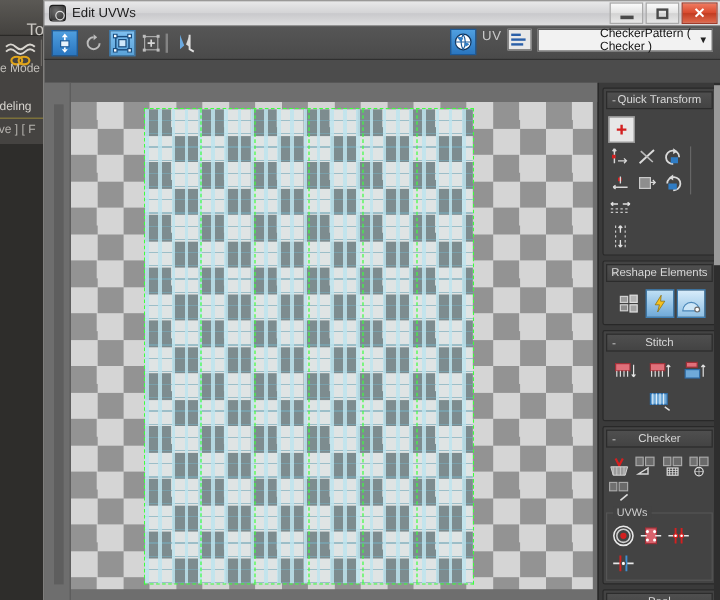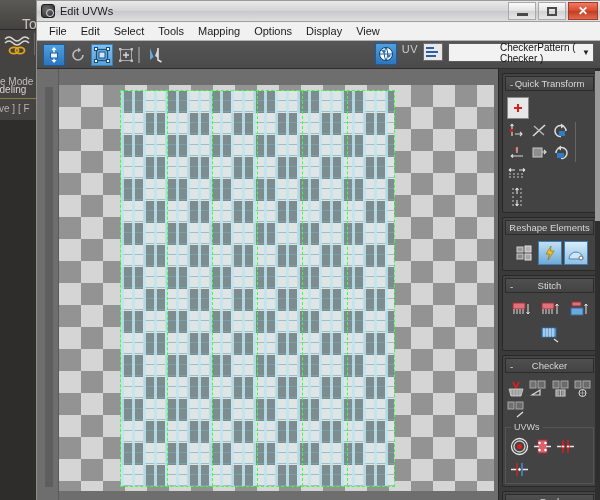--- a/index.html
+++ b/index.html
@@ -32,21 +32,21 @@
     position: absolute; left: 8px; top: 46px; width: 18px; height: 9px;
   }
   #bg-divider {
     position: absolute; left: 34px; top: 33px; width: 1px; height: 22px;
     background: #6d6a66;
   }
   .bg-text {
     position: absolute; font-size: 10px; color: #c2bfba;
     white-space: nowrap;
   }
-  #bg-text-1 { left: 0px; top: 76px; }
+  #bg-text-1 { left: 0px; top: 52px; }
   #bg-text-2 { left: -6px; top: 84px; color: #d8d5cf; }
   #bg-underline {
     position: absolute; left: 0; top: 98px; width: 38px; height: 1px;
     background: #8b7d3a;
   }
   #bg-text-3 { left: -1px; top: 103px; color: #b5b2ae; }
   #bg-lower {
     position: absolute; left: 0; top: 120px; width: 46px; height: 380px;
     background: #2e2d2b;
   }
@@ -293,30 +293,20 @@
       <div class="min-glyph"></div>
     </div>
     <div class="win-btn" id="btn-max">
       <div class="max-glyph"></div>
     </div>
     <div class="win-btn" id="btn-close">
       <div class="close-glyph">✕</div>
     </div>
   </div>
 
-  <div id="menubar">
-    <div class="menu-item">File</div>
-    <div class="menu-item">Edit</div>
-    <div class="menu-item">Select</div>
-    <div class="menu-item">Tools</div>
-    <div class="menu-item">Mapping</div>
-    <div class="menu-item">Options</div>
-    <div class="menu-item">Display</div>
-    <div class="menu-item">View</div>
-  </div>
 
   <div id="toolbar">
     <div class="tb-btn tb-on" style="left:6px">
       <svg width="14" height="18" viewBox="0 0 14 18">
         <path d="M7 1 L4.5 4 H9.5 Z" fill="#ffffff"></path>
         <path d="M7 17 L4.5 14 H9.5 Z" fill="#ffffff"></path>
         <rect x="6.3" y="4" width="1.4" height="10" fill="#ffffff"></rect>
         <rect x="3.5" y="7" width="7" height="5" fill="#e8f2fb" stroke="#1d5b9a"></rect>
       </svg>
     </div>

